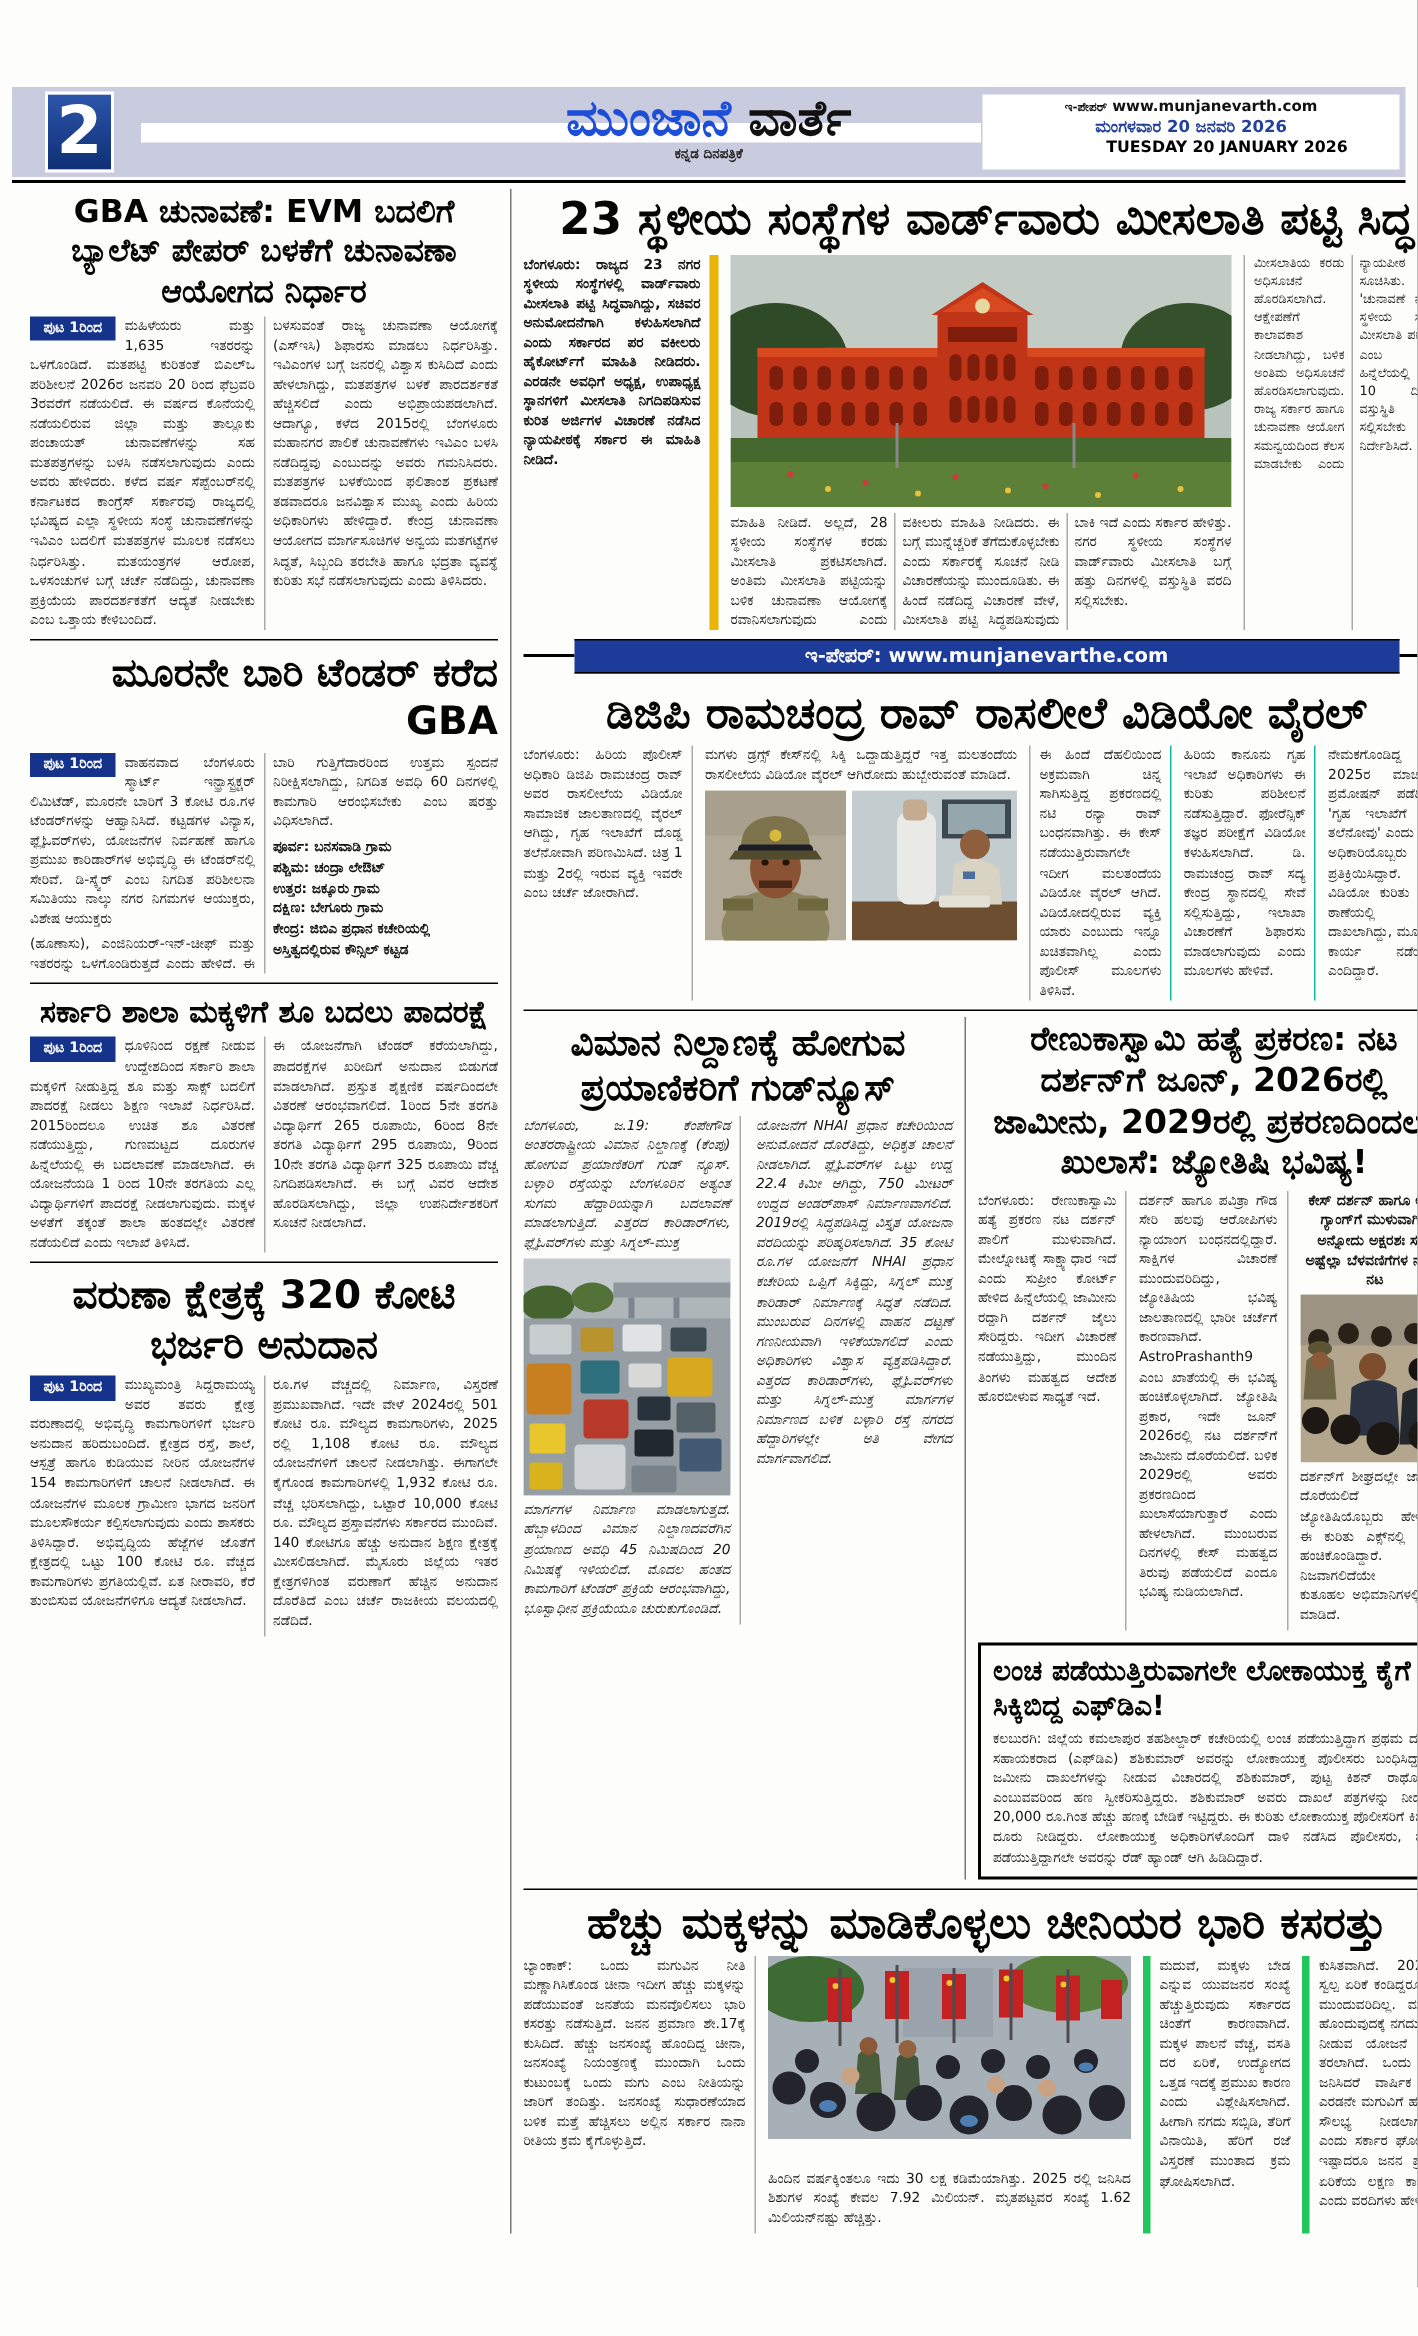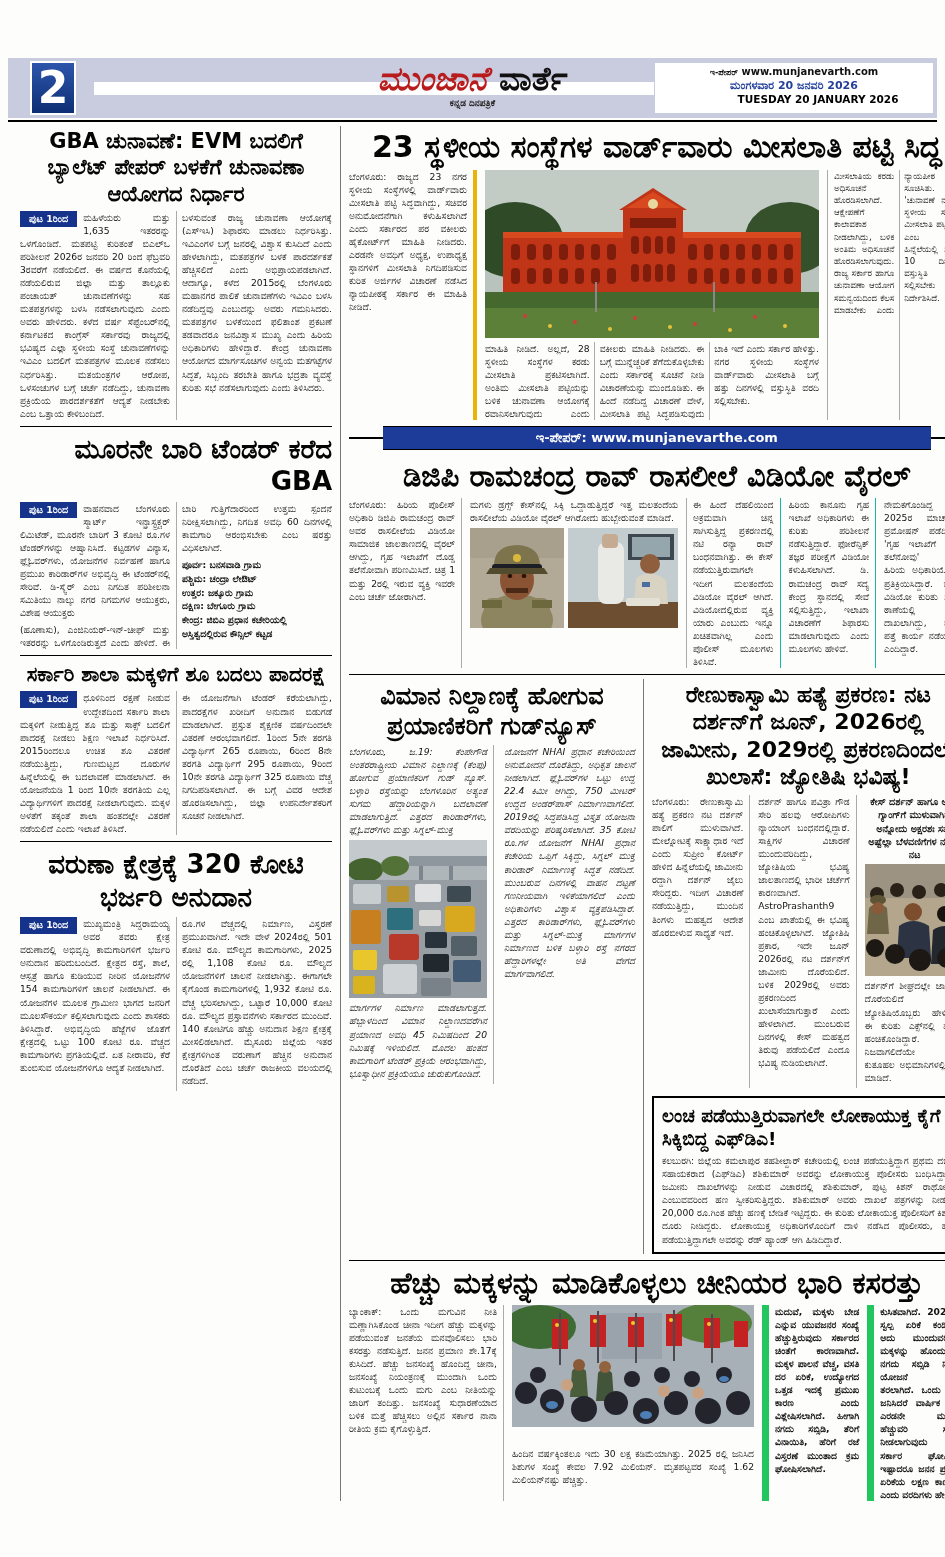--- a/index.html
+++ b/index.html
@@ -8,21 +8,21 @@
         padding-top:58px;}
   
   .masthead{position:relative;height:60px;margin:0 8px;background:#c9cbde;}
   .pagenum{position:absolute;left:22px;top:3px;width:46px;height:54px;
            background:linear-gradient(180deg,#2c55ab,#0e2f74);color:#fff;
            font-size:44px;font-weight:bold;display:flex;align-items:center;justify-content:center;
            border:2px solid #fff;box-sizing:border-box;line-height:1;}
   .white-stripe{position:absolute;left:86px;top:24px;width:560px;height:13px;background:#ffffff;}
   .mast-center{position:absolute;left:0;right:0;top:4px;text-align:center;}
   .mast-title{font-size:33px;font-weight:bold;line-height:1;}
-  .mast-title .red{color:#b91c1c;font-style:italic;}
+  .mast-title .red{color:#1d4ed8;}
   .mast-tag{font-size:9px;font-weight:bold;color:#222;margin-top:3px;}
   .mast-info{position:absolute;right:4px;top:5px;width:278px;height:50px;background:#fff;
              text-align:center;padding-top:3px;box-sizing:border-box;}
   .mi1{font-size:10px;font-weight:bold;color:#111;}
   .mi1 .small{font-size:8px;}
   .mi2{font-size:11px;font-weight:bold;color:#23409c;margin-top:1px;}
   .mi3{font-size:10.5px;font-weight:bold;color:#000;margin-top:1px;padding-left:48px;}
   .top-rule{height:2px;background:#000;margin:2px 8px 0 8px;}
   
   .content{display:flex;padding:4px 10px 0 20px;gap:0;}
@@ -34,21 +34,21 @@
   .body-txt{font-size:9.2px;line-height:1.42;text-align:justify;color:#131313;}
   .cols2{column-count:2;column-gap:12px;column-rule:1px solid #aaa;}
   .tag{display:inline-block;background:#15338b;color:#fff;font-size:9.5px;font-weight:bold;
        padding:1px 9px 2px 9px;margin:0 6px 2px 0;float:left;}
   .sep{border:0;border-top:1.5px solid #000;margin:6px 0;}
   p{margin:0 0 4px 0;}
   .photo{display:block;}
   
   .e-head{font-size:30px;}
   .e-body{display:flex;gap:8px;}
-  .e-c1{width:118px;flex:0 0 118px;border-right:4px solid #eab308;padding-right:6px;}
+  .e-c1{width:118px;flex:0 0 118px;border-right:6px solid #eab308;padding-right:6px;font-weight:bold;}
   .e-mid{width:334px;flex:0 0 334px;}
   .e-under{column-count:3;column-gap:10px;column-rule:1px solid #aaa;margin-top:4px;}
   .e-right{flex:1;column-count:2;column-gap:10px;column-rule:1px solid #aaa;
            border-left:1px solid #aaa;padding-left:6px;font-size:8.6px;}
   
   .banner-row{display:flex;align-items:center;margin:6px 0;}
   .banner-line{flex:0 0 34px;height:2px;background:#000;}
   .banner{flex:1;background:#1d3b99;color:#fff;font-weight:bold;font-size:13px;
           text-align:center;padding:3px 0;border-top:1px solid #000;border-bottom:1px solid #000;}
   
@@ -75,21 +75,21 @@
   .h-sub{font-weight:bold;text-align:center;font-size:9.5px;line-height:1.4;margin-bottom:3px;}
   
   .box-i{border:2px solid #000;margin-top:8px;padding:4px 8px 6px 8px;}
   .i-head{font-size:18.5px;text-align:left;}
   
   .art-j{border-top:1.5px solid #000;margin-top:6px;padding-top:2px;}
   .j-head{font-size:29px;}
   .j-body{display:flex;gap:8px;}
   .j-c1{width:148px;flex:0 0 148px;border-right:1px solid #aaa;padding-right:6px;}
   .j-mid{width:242px;flex:0 0 242px;}
-  .j-c3,.j-c4{flex:1;border-left:7px solid #22c55e;padding-left:6px;font-weight:bold;}
+  .j-c3,.j-c4{flex:1;border-left:5px solid #22c55e;padding-left:6px;}
   
   .a-head{font-size:21px;}
   .b-head{font-size:26px;text-align:right;}
   .c-head{font-size:20px;}
   .d-head{font-size:26px;}
   .tender-list{font-size:9.2px;line-height:1.5;font-weight:bold;text-align:left;}
   .clearfix::after{content:"";display:block;clear:both;}
 </style>
 </head>
 <body>

